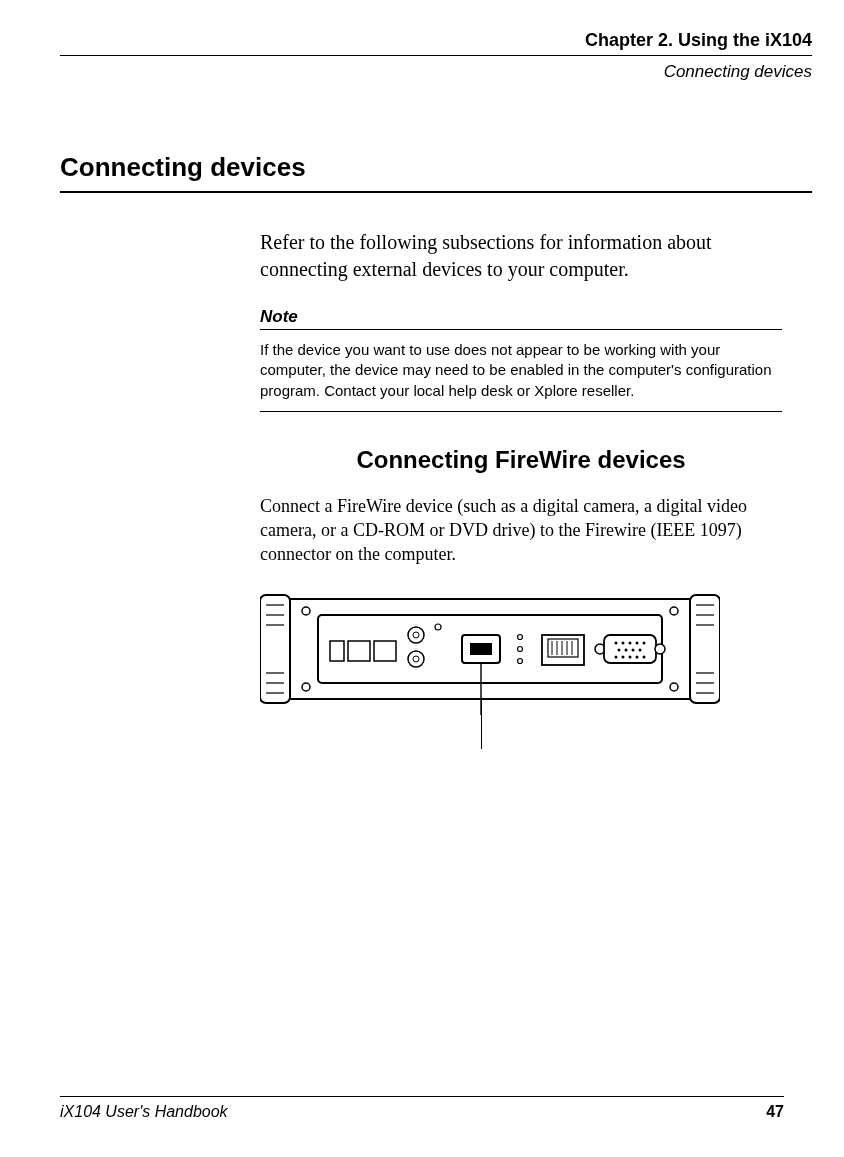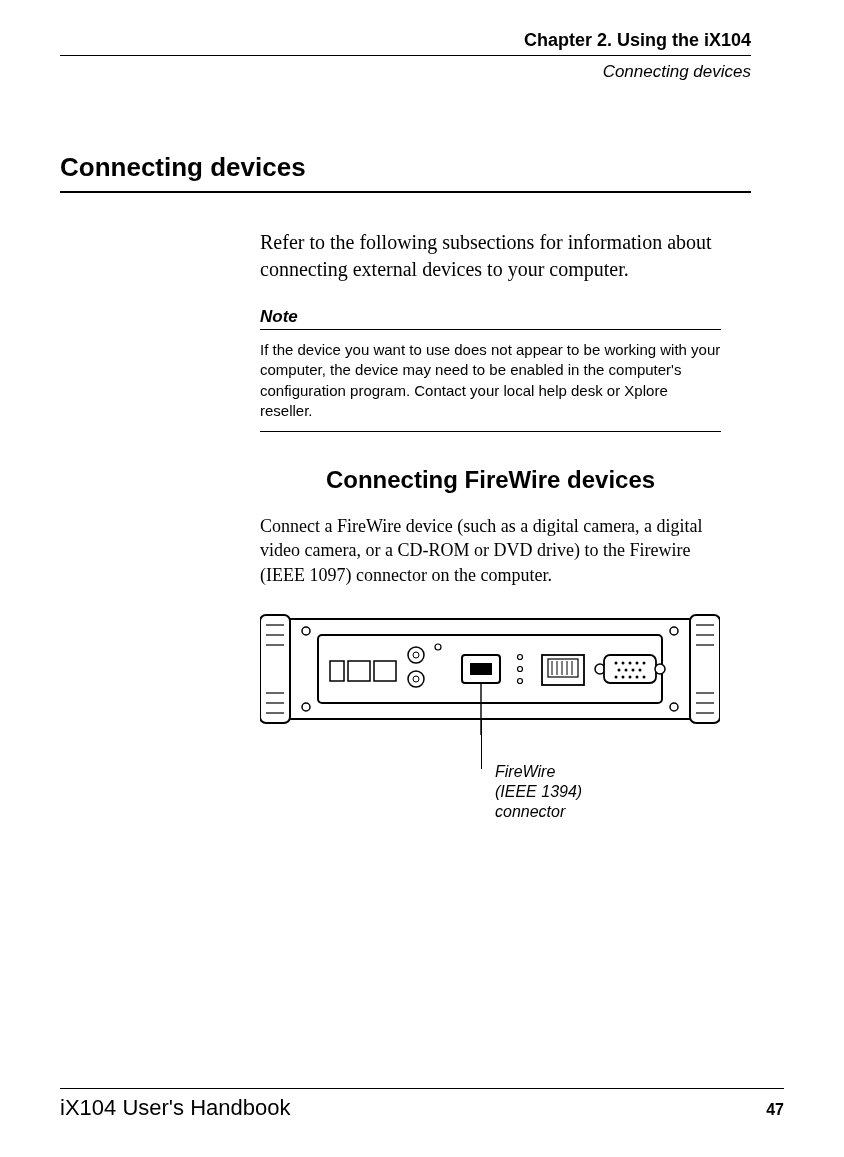--- a/index.html
+++ b/index.html
@@ -11,21 +11,21 @@
       width: 844px;
       height: 1157px;
       background: #fff;
       font-family: "Times New Roman", Times, serif;
       color: #000;
       position: relative;
     }
     .page {
       width: 844px;
       height: 1157px;
-      padding: 30px 93px 40px 60px;
+      padding: 30px 32px 40px 60px;
       position: relative;
     }
     .running-header {
       text-align: right;
       margin-bottom: 4px;
     }
     .chapter-label {
       font-family: Arial, Helvetica, sans-serif;
       font-weight: bold;
       font-size: 18px;
@@ -132,21 +132,22 @@
       border-top: 1.5px solid #000;
       margin-bottom: 6px;
     }
     .footer-row {
       display: flex;
       justify-content: space-between;
       align-items: baseline;
       font-family: Arial, Helvetica, sans-serif;
     }
     .footer-left {
-      font-size: 22px;
+      font-style: italic;
+      font-size: 16px;
     }
     .footer-right {
       font-weight: bold;
       font-size: 16px;
     }
   </style>
 </head>
 <body>
 
 <div class="page">
@@ -240,25 +241,20 @@
         <circle cx="356" cy="70" r="1.5" fill="#000"></circle>
         <circle cx="363" cy="70" r="1.5" fill="#000"></circle>
         <circle cx="370" cy="70" r="1.5" fill="#000"></circle>
         <circle cx="377" cy="70" r="1.5" fill="#000"></circle>
         <circle cx="384" cy="70" r="1.5" fill="#000"></circle>
         <circle cx="400" cy="62" r="5" fill="#fff" stroke="#000" stroke-width="1.5"></circle>
 
         <line x1="221" y1="76" x2="221" y2="128" stroke="#000" stroke-width="1.4"></line>
       </svg>
       <div class="callout-line"></div>
-      <div class="callout-text">
-        <span style="white-space:pre-line;">FireWire
-(IEEE 1394)
-connector</span>
-      </div>
     </div>
 
   </div>
 
   <div class="footer">
     <hr class="footer-rule">
     <div class="footer-row">
       <div class="footer-left">iX104 User's Handbook</div>
       <div class="footer-right">47</div>
     </div>

